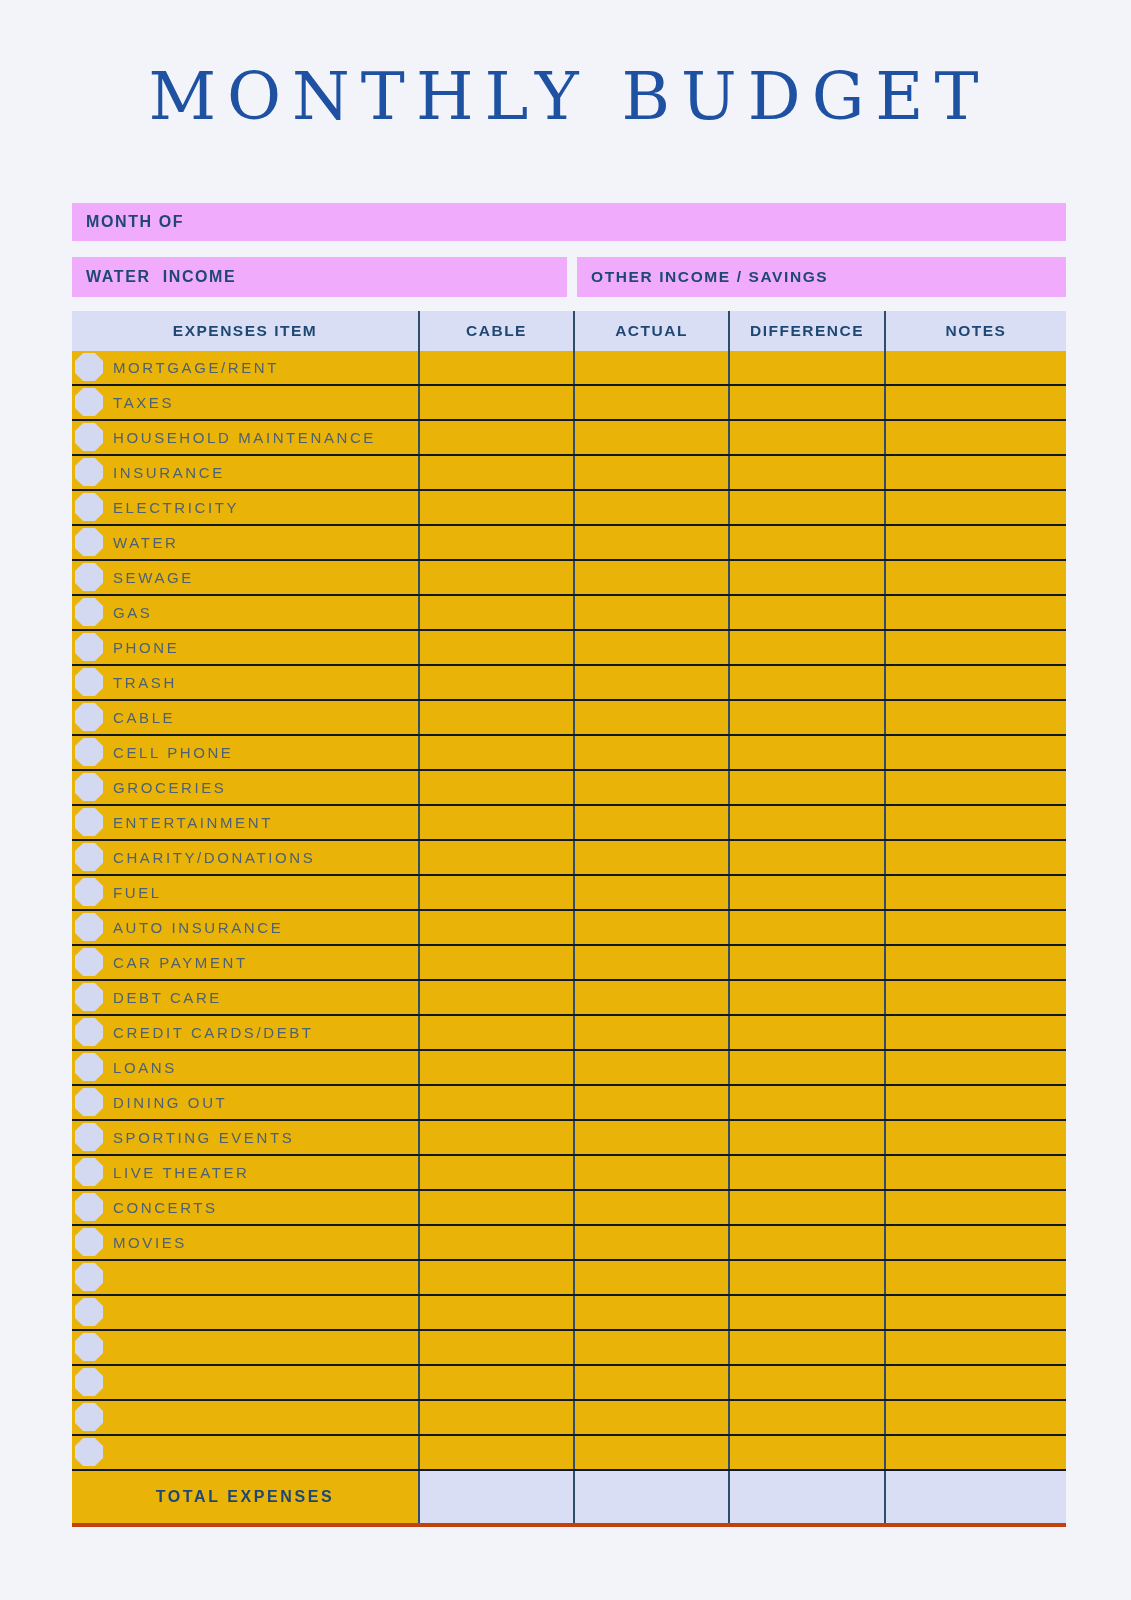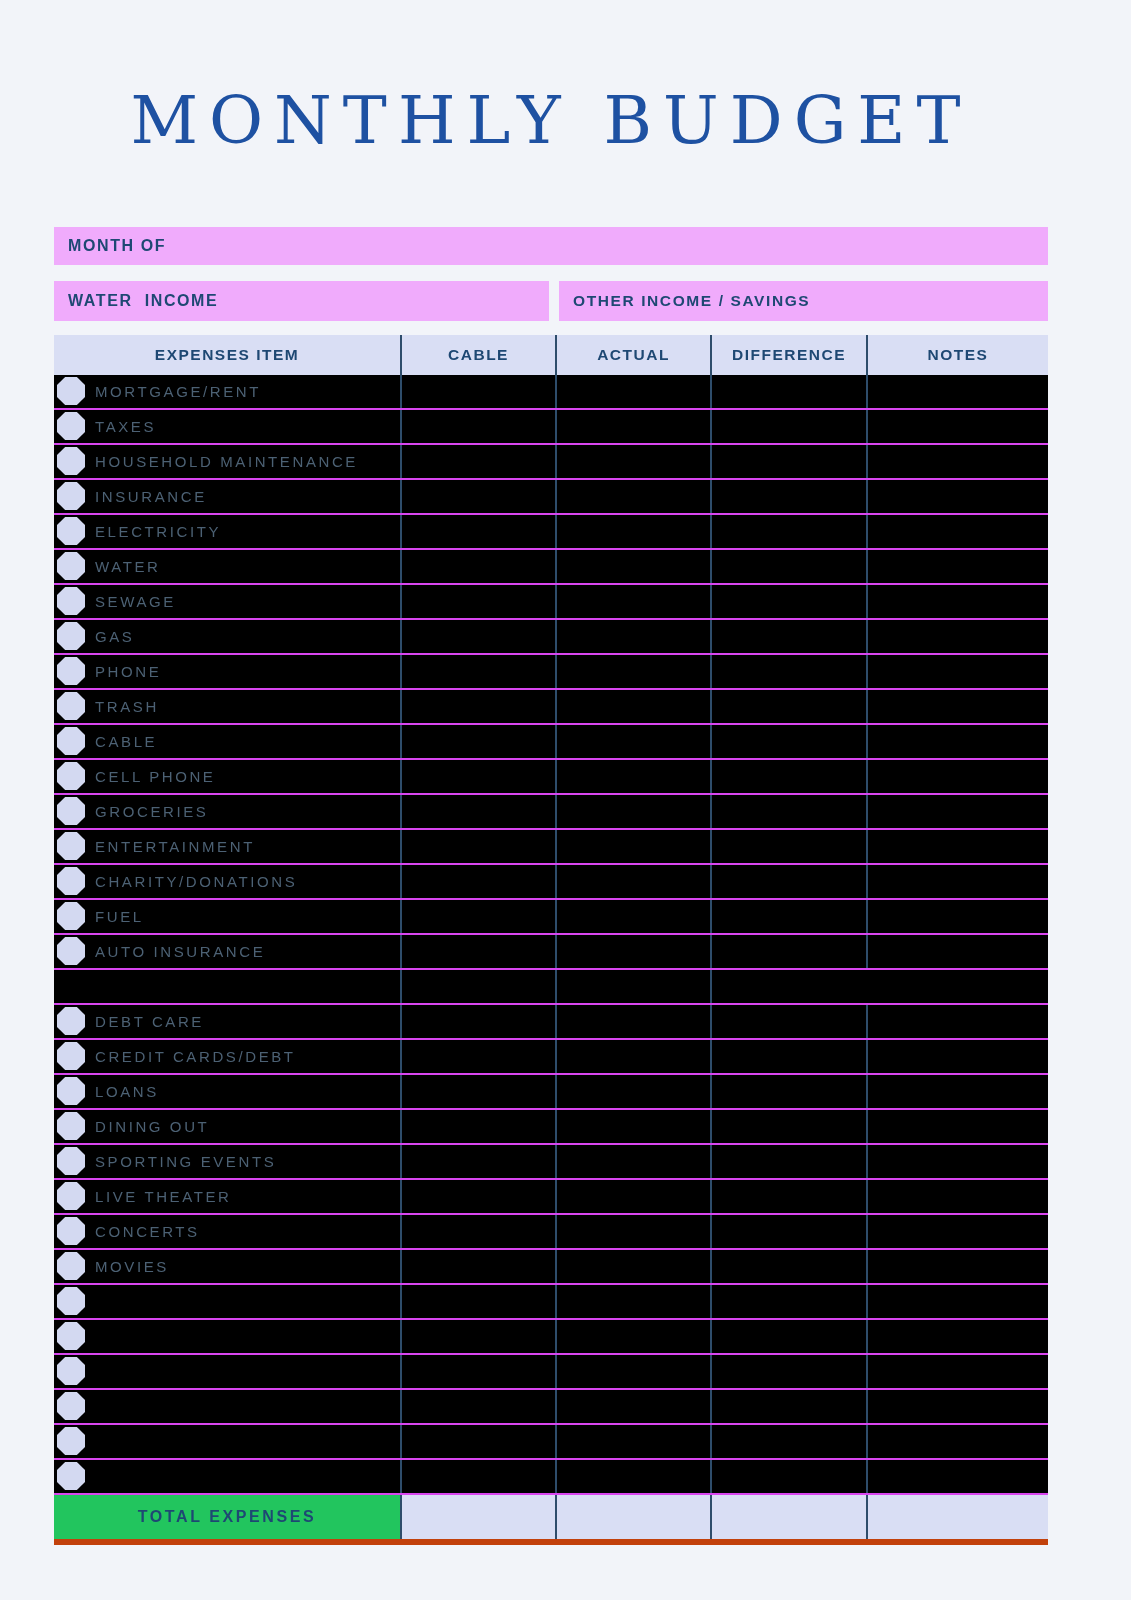--- a/index.html
+++ b/index.html
@@ -3,21 +3,21 @@
 <meta charset="utf-8">
 <style>
   html,body{margin:0;padding:0;}
   body{
     width:1131px;height:1600px;
     background:#f2f4f9;
     font-family:"Liberation Sans",sans-serif;
     overflow:hidden;
   }
   .page{position:relative;width:1131px;height:1600px;}
-  .content{position:absolute;left:54px;top:0;width:994px;margin-top:24px;}
+  .content{position:absolute;left:72px;top:0;width:994px;}
 
   .title{
     padding-top:56px;
     text-align:center;
     font-family:"DejaVu Serif",serif;
     font-size:66px;
     line-height:1.25;
     letter-spacing:11px;
     color:#1e51a2;
     white-space:nowrap;
@@ -48,43 +48,43 @@
   .t-cell + .t-cell{border-left:2px solid #2e4d6b;}
 
   .t-head{height:40px;background:#d9def4;}
   .t-head .t-cell{
     display:flex;align-items:center;justify-content:center;
     color:#1e4873;font-weight:700;font-size:15.5px;letter-spacing:1.5px;text-align:right;
   }
 
   .t-body-row{
     height:35px;
-    background:#000000;
-    border-bottom:2px solid #d946ef;
+    background:#eab308;
+    border-bottom:2px solid #0f172a;
     box-sizing:border-box;
   }
   .item-cell{display:flex;align-items:center;}
   .bullet{
     width:28px;height:28px;
     margin-left:3px;margin-right:10px;
     background:#d3d9f1;
     clip-path:polygon(29% 0,71% 0,100% 29%,100% 71%,71% 100%,29% 100%,0 71%,0 29%);
     flex:none;
   }
   .item-label{
     color:#4c6174;
     font-size:15px;
     letter-spacing:2.6px;
     white-space:nowrap;
   }
 
   .t-total{
-    height:50px;
-    background:#22c55e;
-    border-bottom:6px solid #c2410c;
+    height:56px;
+    background:#eab308;
+    border-bottom:4px solid #c2410c;
     box-sizing:border-box;
   }
   .t-total .item-cell{
     justify-content:center;
     color:#1e4873;font-weight:700;font-size:16px;letter-spacing:2.6px;
   }
   .t-total .t-cell.fill{background:#d9def4;}
 </style>
 </head>
 <body>
@@ -282,20 +282,24 @@
     <div class="t-cell item-cell">
       <span class="bullet"></span>
       <span class="item-label">AUTO INSURANCE</span>
     </div>
     <div class="t-cell"></div>
     <div class="t-cell"></div>
     <div class="t-cell"></div>
     <div class="t-cell"></div>
   </div>
           <div class="t-row t-body-row">
+    <div class="t-cell item-cell">
+      <span class="bullet"></span>
+      <span class="item-label">CAR PAYMENT</span>
+    </div>
     <div class="t-cell"></div>
     <div class="t-cell"></div>
     <div class="t-cell"></div>
     <div class="t-cell"></div>
   </div>
           <div class="t-row t-body-row">
     <div class="t-cell item-cell">
       <span class="bullet"></span>
       <span class="item-label">DEBT CARE</span>
     </div>

